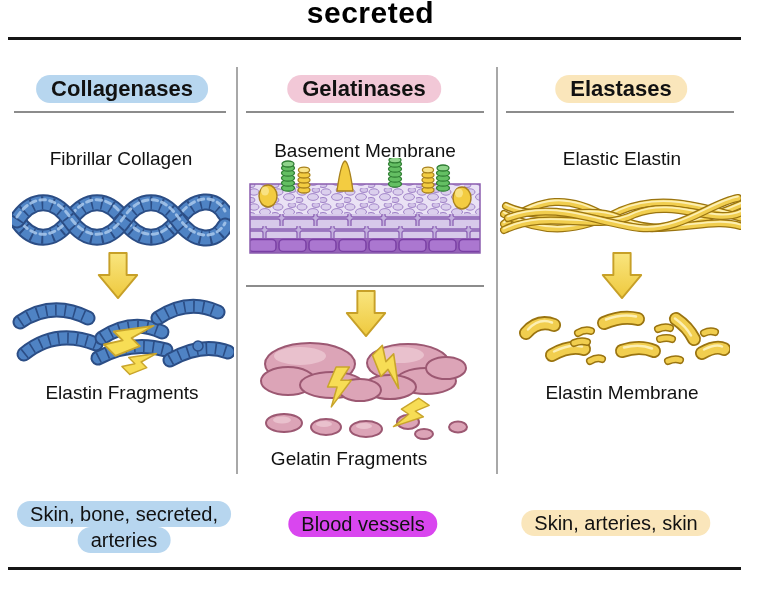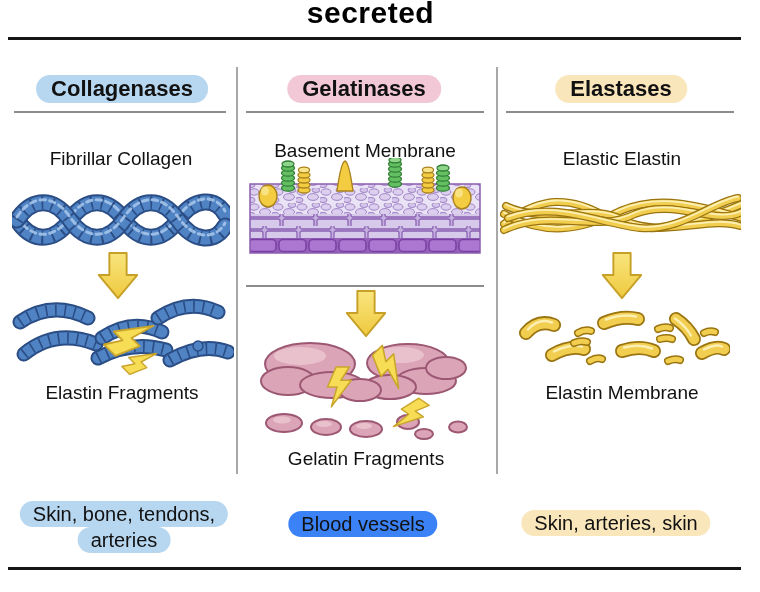--- a/index.html
+++ b/index.html
@@ -226,21 +226,21 @@
       <path d="M12,0 L26,0 L17,14 L28,14 L7,42 L13,21 L3,21 Z" fill="#f7dd55" stroke="#c9a52c" stroke-width="1.6" stroke-linejoin="round"></path>
     </g>
     <g transform="translate(80,48) rotate(0) scale(0.95) translate(-14,-20)">
       <path d="M12,0 L26,0 L17,14 L28,14 L7,42 L13,21 L3,21 Z" fill="#f7dd55" stroke="#c9a52c" stroke-width="1.6" stroke-linejoin="round"></path>
     </g>
     <g transform="translate(152,76) rotate(35) scale(0.9) translate(-14,-20)">
       <path d="M12,0 L26,0 L17,14 L28,14 L7,42 L13,21 L3,21 Z" fill="#f7dd55" stroke="#c9a52c" stroke-width="1.6" stroke-linejoin="round"></path>
     </g>
   </svg>
 
-  <div class="lbl" style="left:366px;top:448px;">Gelatin Fragments</div>
+  <div class="lbl" style="left:349px;top:448px;">Gelatin Fragments</div>
 
   <div class="pill" style="left: 621px; top: 75px; background-color: rgb(250, 230, 187);">Elastases</div>
   <div class="hline" style="left:506px;top:111px;width:228px;"></div>
   <div class="lbl" style="left:622px;top:148px;">Elastic Elastin</div>
 
   <svg class="svgbox" style="left:500px;top:186px;" width="248" height="62" viewBox="0 0 248 62">
     <g>
       <path class="fo" stroke-width="8" d="M4,38 C40,10 70,10 105,30 C140,50 180,45 242,18"></path>
       <path class="fi" stroke-width="5.5" d="M4,38 C40,10 70,10 105,30 C140,50 180,45 242,18"></path>
       <path class="fh" stroke-width="1.8" transform="translate(0,-1.5)" d="M4,38 C40,10 70,10 105,30 C140,50 180,45 242,18"></path>
@@ -337,18 +337,18 @@
         </g>
       <g>
           <path class="fo" stroke-width="8" d="M186,30 q6,-3 11,-1"></path>
           <path class="fi" stroke-width="5" d="M186,30 q6,-3 11,-1"></path>
         </g>
     </g>
   </svg>
 
   <div class="lbl" style="left:622px;top:382px;">Elastin Membrane</div>
 
-  <div class="tissue" style="left: 124px; top: 501px; background-color: rgb(183, 214, 239);">Skin, bone, tendons,</div>
+  <div class="tissue" style="left: 124px; top: 501px; background-color: rgb(183, 214, 239);">Skin, bone, secreted,</div>
   <div class="tissue" style="left: 124px; top: 527px; background-color: rgb(183, 214, 239);">arteries</div>
-  <div class="tissue" style="left: 363px; top: 511px; background-color: #3b82f6;">Blood vessels</div>
+  <div class="tissue" style="left: 363px; top: 511px; background-color: #d946ef;">Blood vessels</div>
   <div class="tissue" style="left: 616px; top: 510px; background-color: rgb(250, 230, 187);">Skin, arteries, skin</div>
 
 </div>
 
 </body></html>

